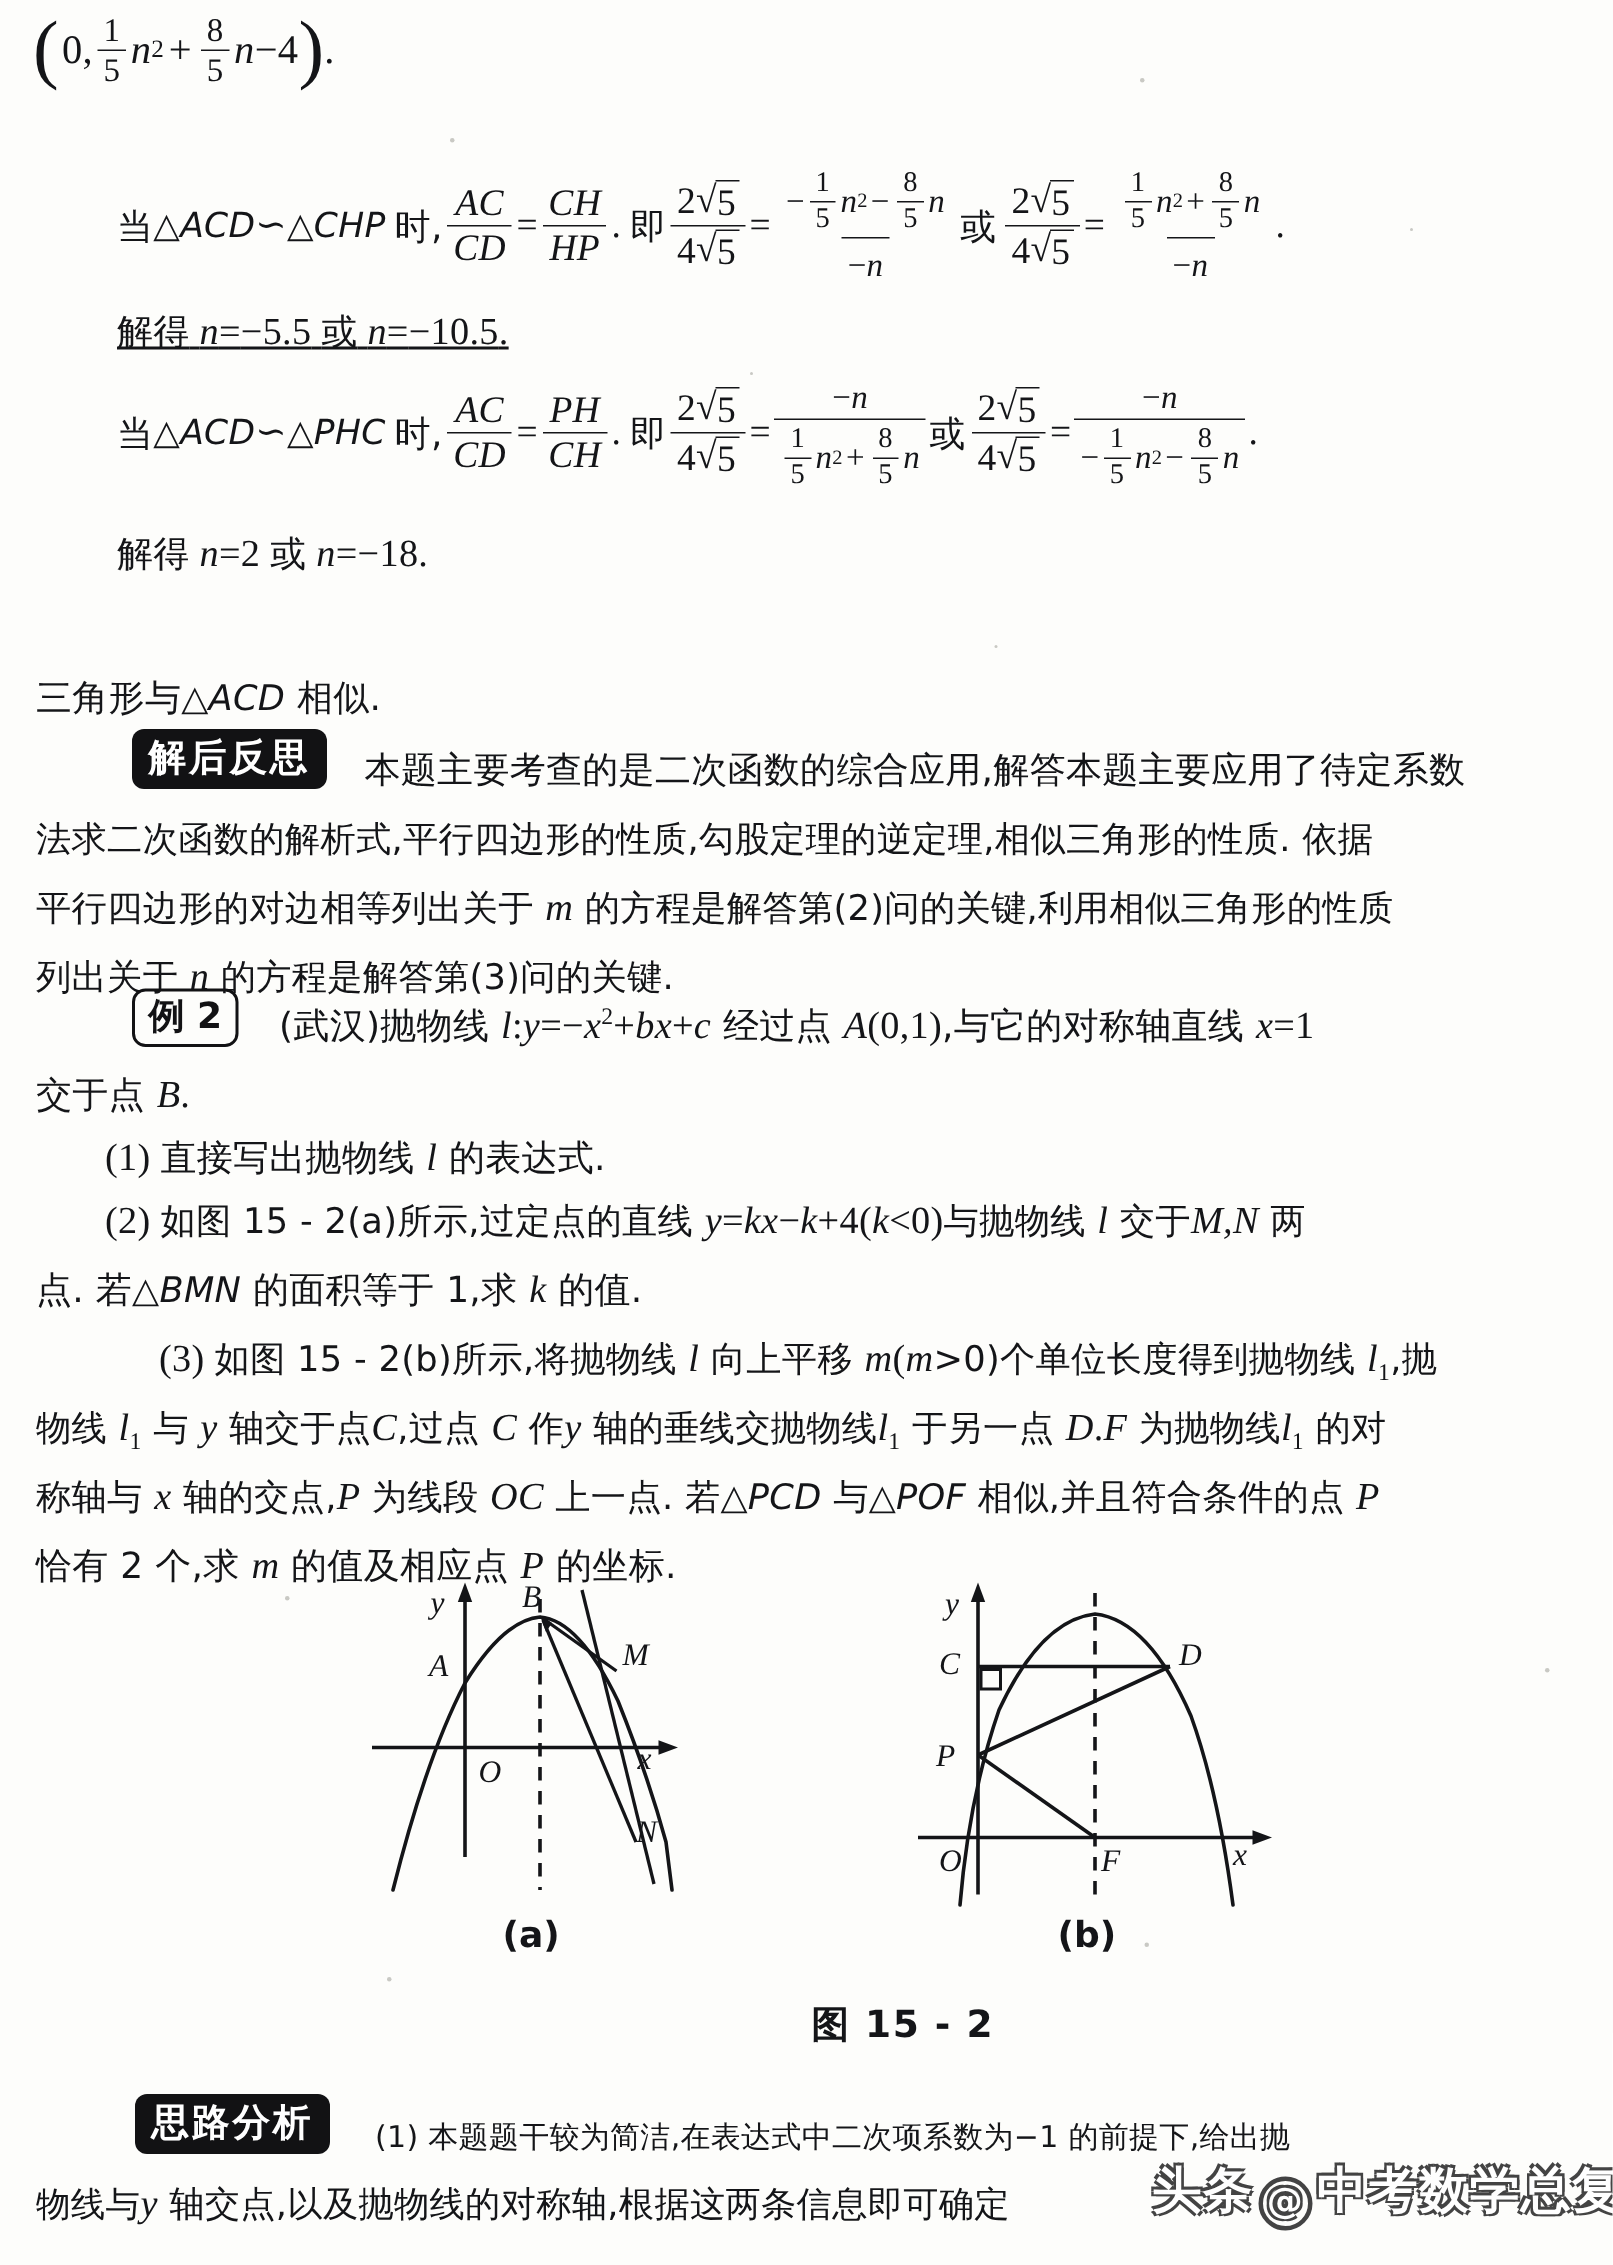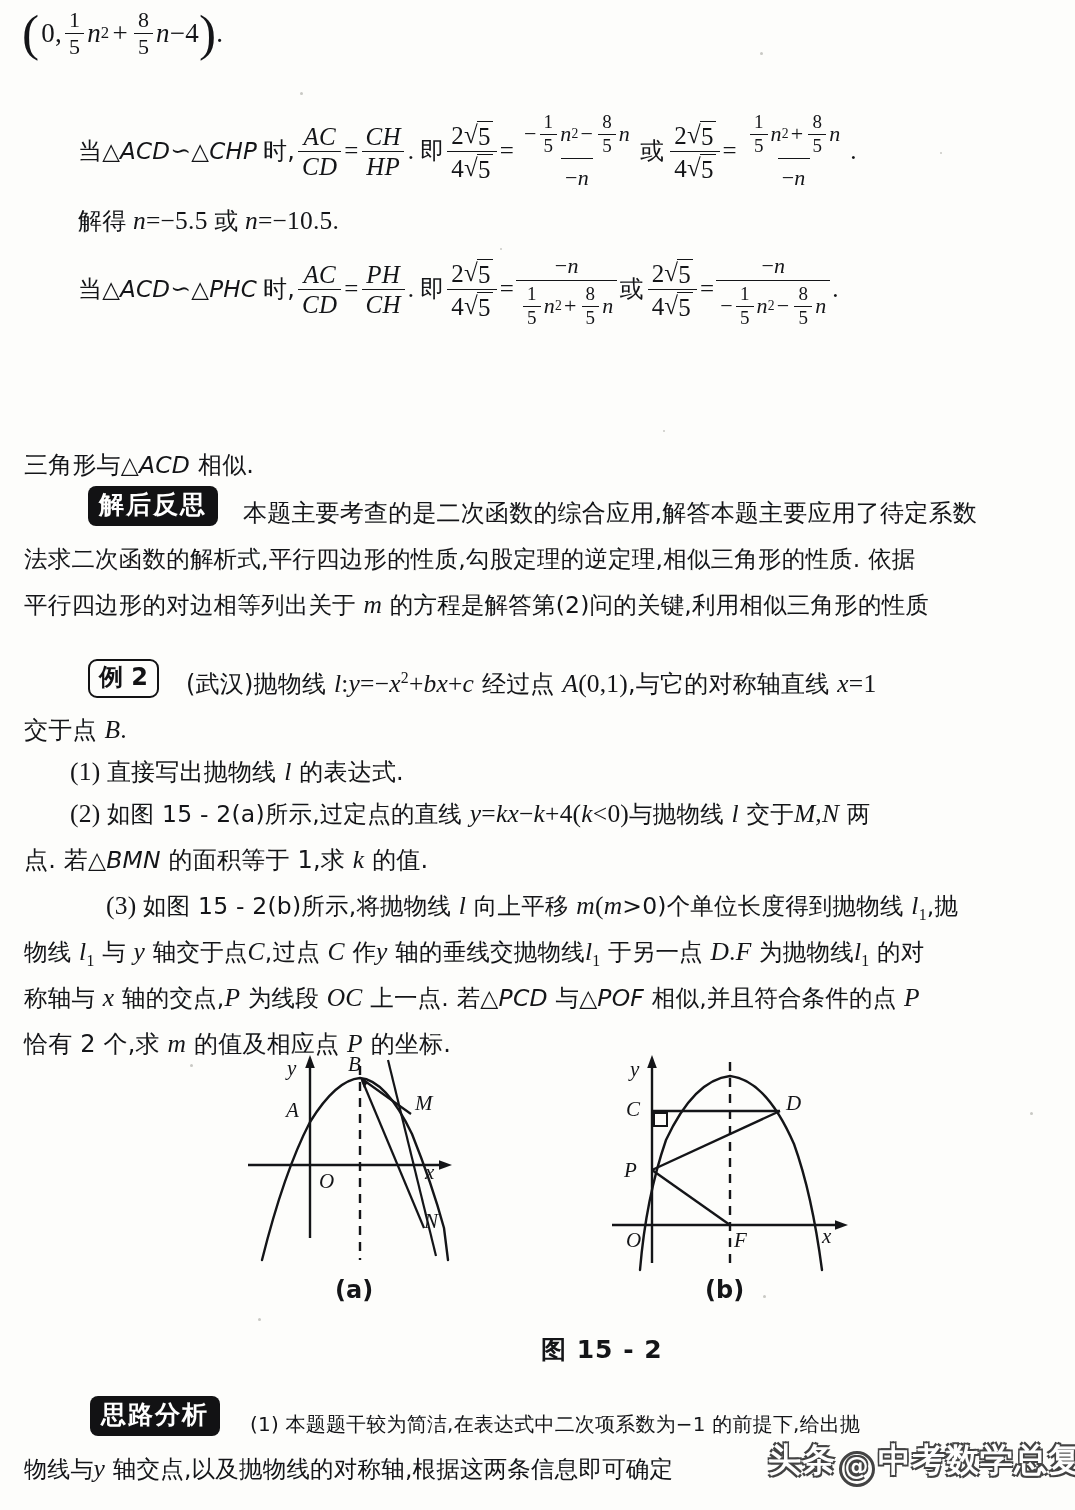--- a/index.html
+++ b/index.html
@@ -300,21 +300,21 @@
           <span class="math fs-sm">
               <span class="up">−</span>
               <span class="mi">n</span>
             </span>
         </span>
       </span>
       <span class="up">.</span>
     </span>
   </div>
 
-  <div class="para" style="left:78px; top:198px;">
+  <div class="para" style="left:78px; top:198px;text-decoration:underline;">
     <span class="cn">解得</span>
     <span class="mi">n</span><span class="up">=</span><span class="up">−5.5</span>
     <span class="cn">或</span>
     <span class="mi">n</span><span class="up">=</span><span class="up">−10.5</span><span class="up">.</span>
   </div>
 
   <div class="para" style="left:78px; top:250px;">
     <span class="math" style="font-size:25px;">
       <span class="cn">当</span>
       <span class="mi tri">△ACD</span>
@@ -427,34 +427,43 @@
               <span class="den">5</span>
             </span>
             <span class="mi">n</span>
           </span>
         </span>
       </span>
       <span class="up">.</span>
     </span>
   </div>
 
+  <div class="para" style="left:78px; top:346px;">
+    <span class="cn">解得</span>
+    <span class="mi">n</span><span class="up">=</span><span class="up">2</span>
+    <span class="cn">或</span>
+    <span class="mi">n</span><span class="up">=</span><span class="up">−18</span><span class="up">.</span>
+  </div>
 
   <div class="para" style="left:24px; top:442px;">
     <span class="cn">三角形与</span><span class="mi tri">△ACD</span><span class="cn"> 相似.</span>
   </div>
 
   <div class="badge-solid" style="left:88px; top:486px;">解后反思</div>
   <div class="para" style="left:24px; top:536px;">
     <span class="cn" style="font-size:23.5px;">法求二次函数的解析式,平行四边形的性质,勾股定理的逆定理,相似三角形的性质. 依据</span>
   </div>
   <div class="para" style="left:243px; top:490px;">
     <span class="cn">本题主要考查的是二次函数的综合应用,解答本题主要应用了待定系数</span>
   </div>
   <div class="para" style="left:24px; top:582px;">
     <span class="cn" style="font-size:23.5px;">平行四边形的对边相等列出关于 </span><span class="mi">m</span><span class="cn" style="font-size:23.5px;"> 的方程是解答第(2)问的关键,利用相似三角形的性质</span>
+  </div>
+  <div class="para" style="left:24px; top:628px;">
+    <span class="cn" style="font-size:23.5px;">列出关于 </span><span class="mi">n</span><span class="cn" style="font-size:23.5px;"> 的方程是解答第(3)问的关键.</span>
   </div>
 
   <div class="badge-outline" style="left:88px; top:659px;">例 2</div>
   <div class="para" style="left:186px; top:661px;">
     <span class="cn">(武汉)</span><span class="cn">抛物线 </span><span class="mi">l</span><span class="up">:</span><span class="mi">y</span><span class="up">=−</span><span class="mi">x</span><sup class="exp">2</sup><span class="up">+</span><span class="mi">b</span><span class="mi">x</span><span class="up">+</span><span class="mi">c</span><span class="cn"> 经过点 </span><span class="mi">A</span><span class="up">(0,1)</span><span class="cn">,与它的对称轴直线 </span><span class="mi">x</span><span class="up">=1</span>
   </div>
   <div class="para" style="left:24px; top:707px;">
     <span class="cn">交于点 </span><span class="mi">B</span><span class="up">.</span>
   </div>
 

